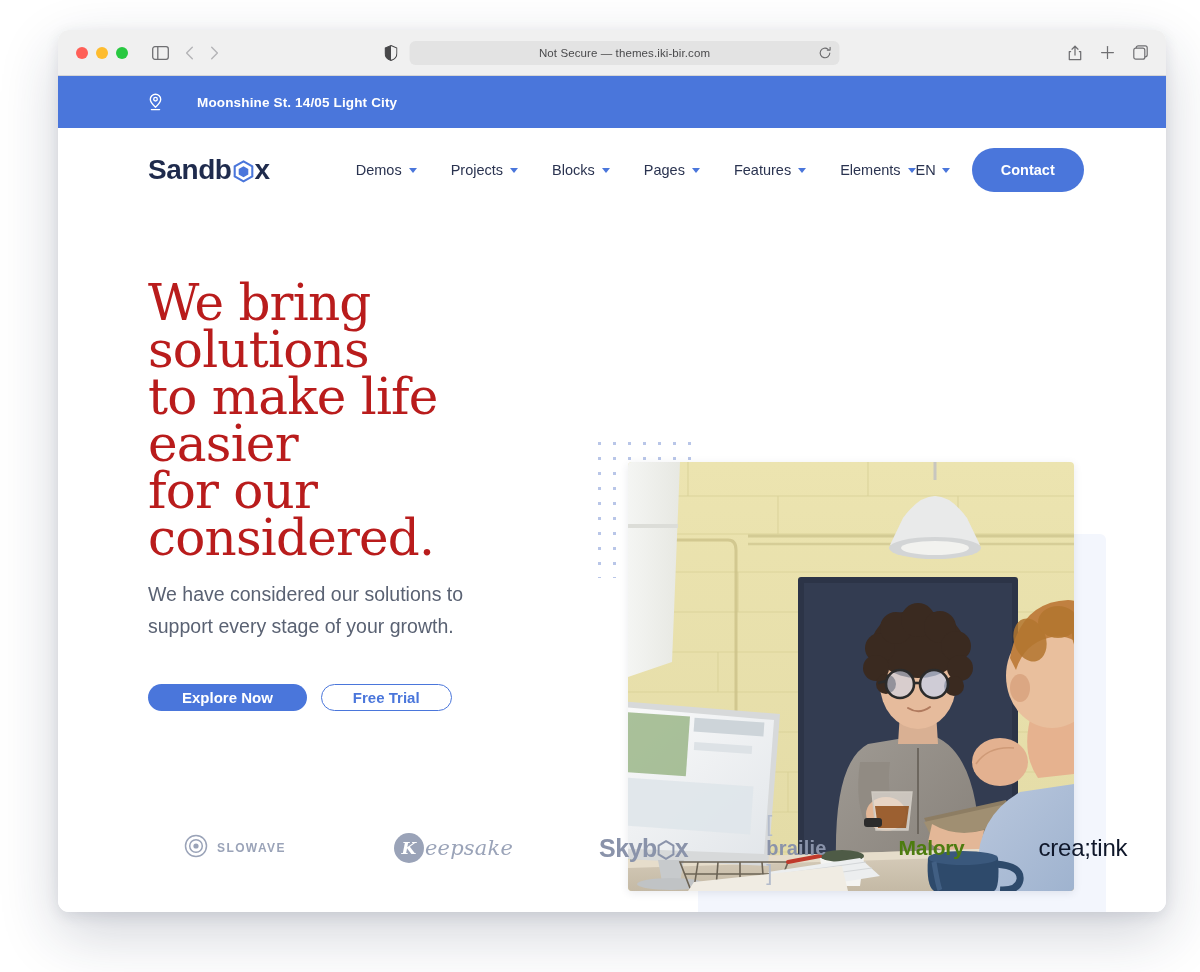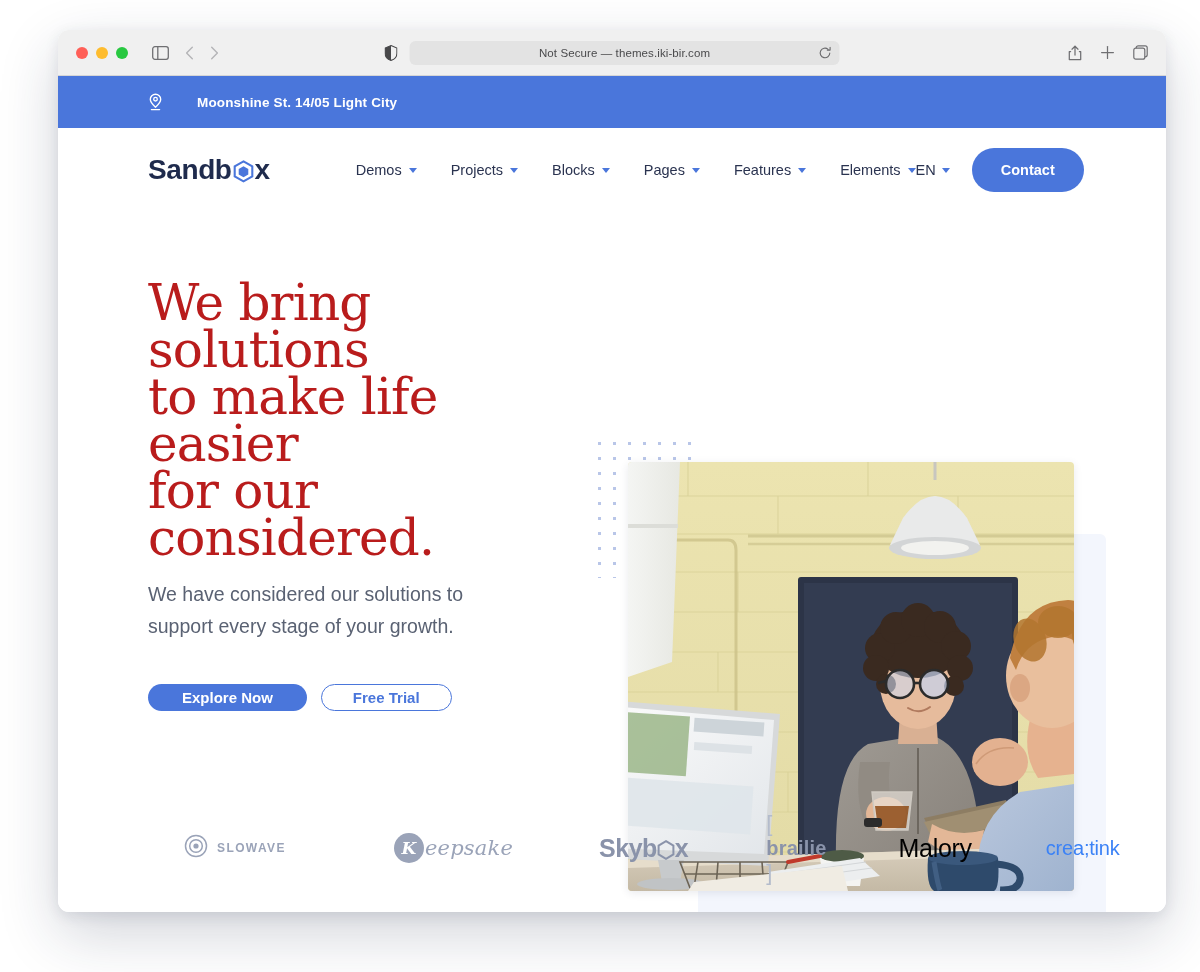--- a/index.html
+++ b/index.html
@@ -203,24 +203,24 @@
   .skybox-txt {
     font-size: 25px; font-weight: bold; color: #8a93aa; letter-spacing: -.5px;
     display: flex; align-items: center;
   }
   .sky-hex { width: 18px; height: 21px; position: relative; margin: 0 0px; }
   .brailie {
     font-size: 20px; font-weight: bold; color: #8a93aa; letter-spacing: .2px;
   }
   .brailie .br { font-weight: normal; color: #b3bbcb; font-size: 22px; }
   .malory {
-    font-size: 25px; font-weight: normal; color: #000000; letter-spacing: -.3px;
+    font-size: 21px; font-weight: bold; color: #4d7c0f; letter-spacing: -.3px;
   }
   .creatink {
-    font-size: 20px; color: #3b82f6; letter-spacing: -.2px;
+    font-size: 24px; color: #0f172a; letter-spacing: -.2px;
   }
 </style>
 </head>
 <body>
 
 <div class="browser-window">
 
   <div class="toolbar">
     <div class="traffic">
       <div class="dot red"></div>

